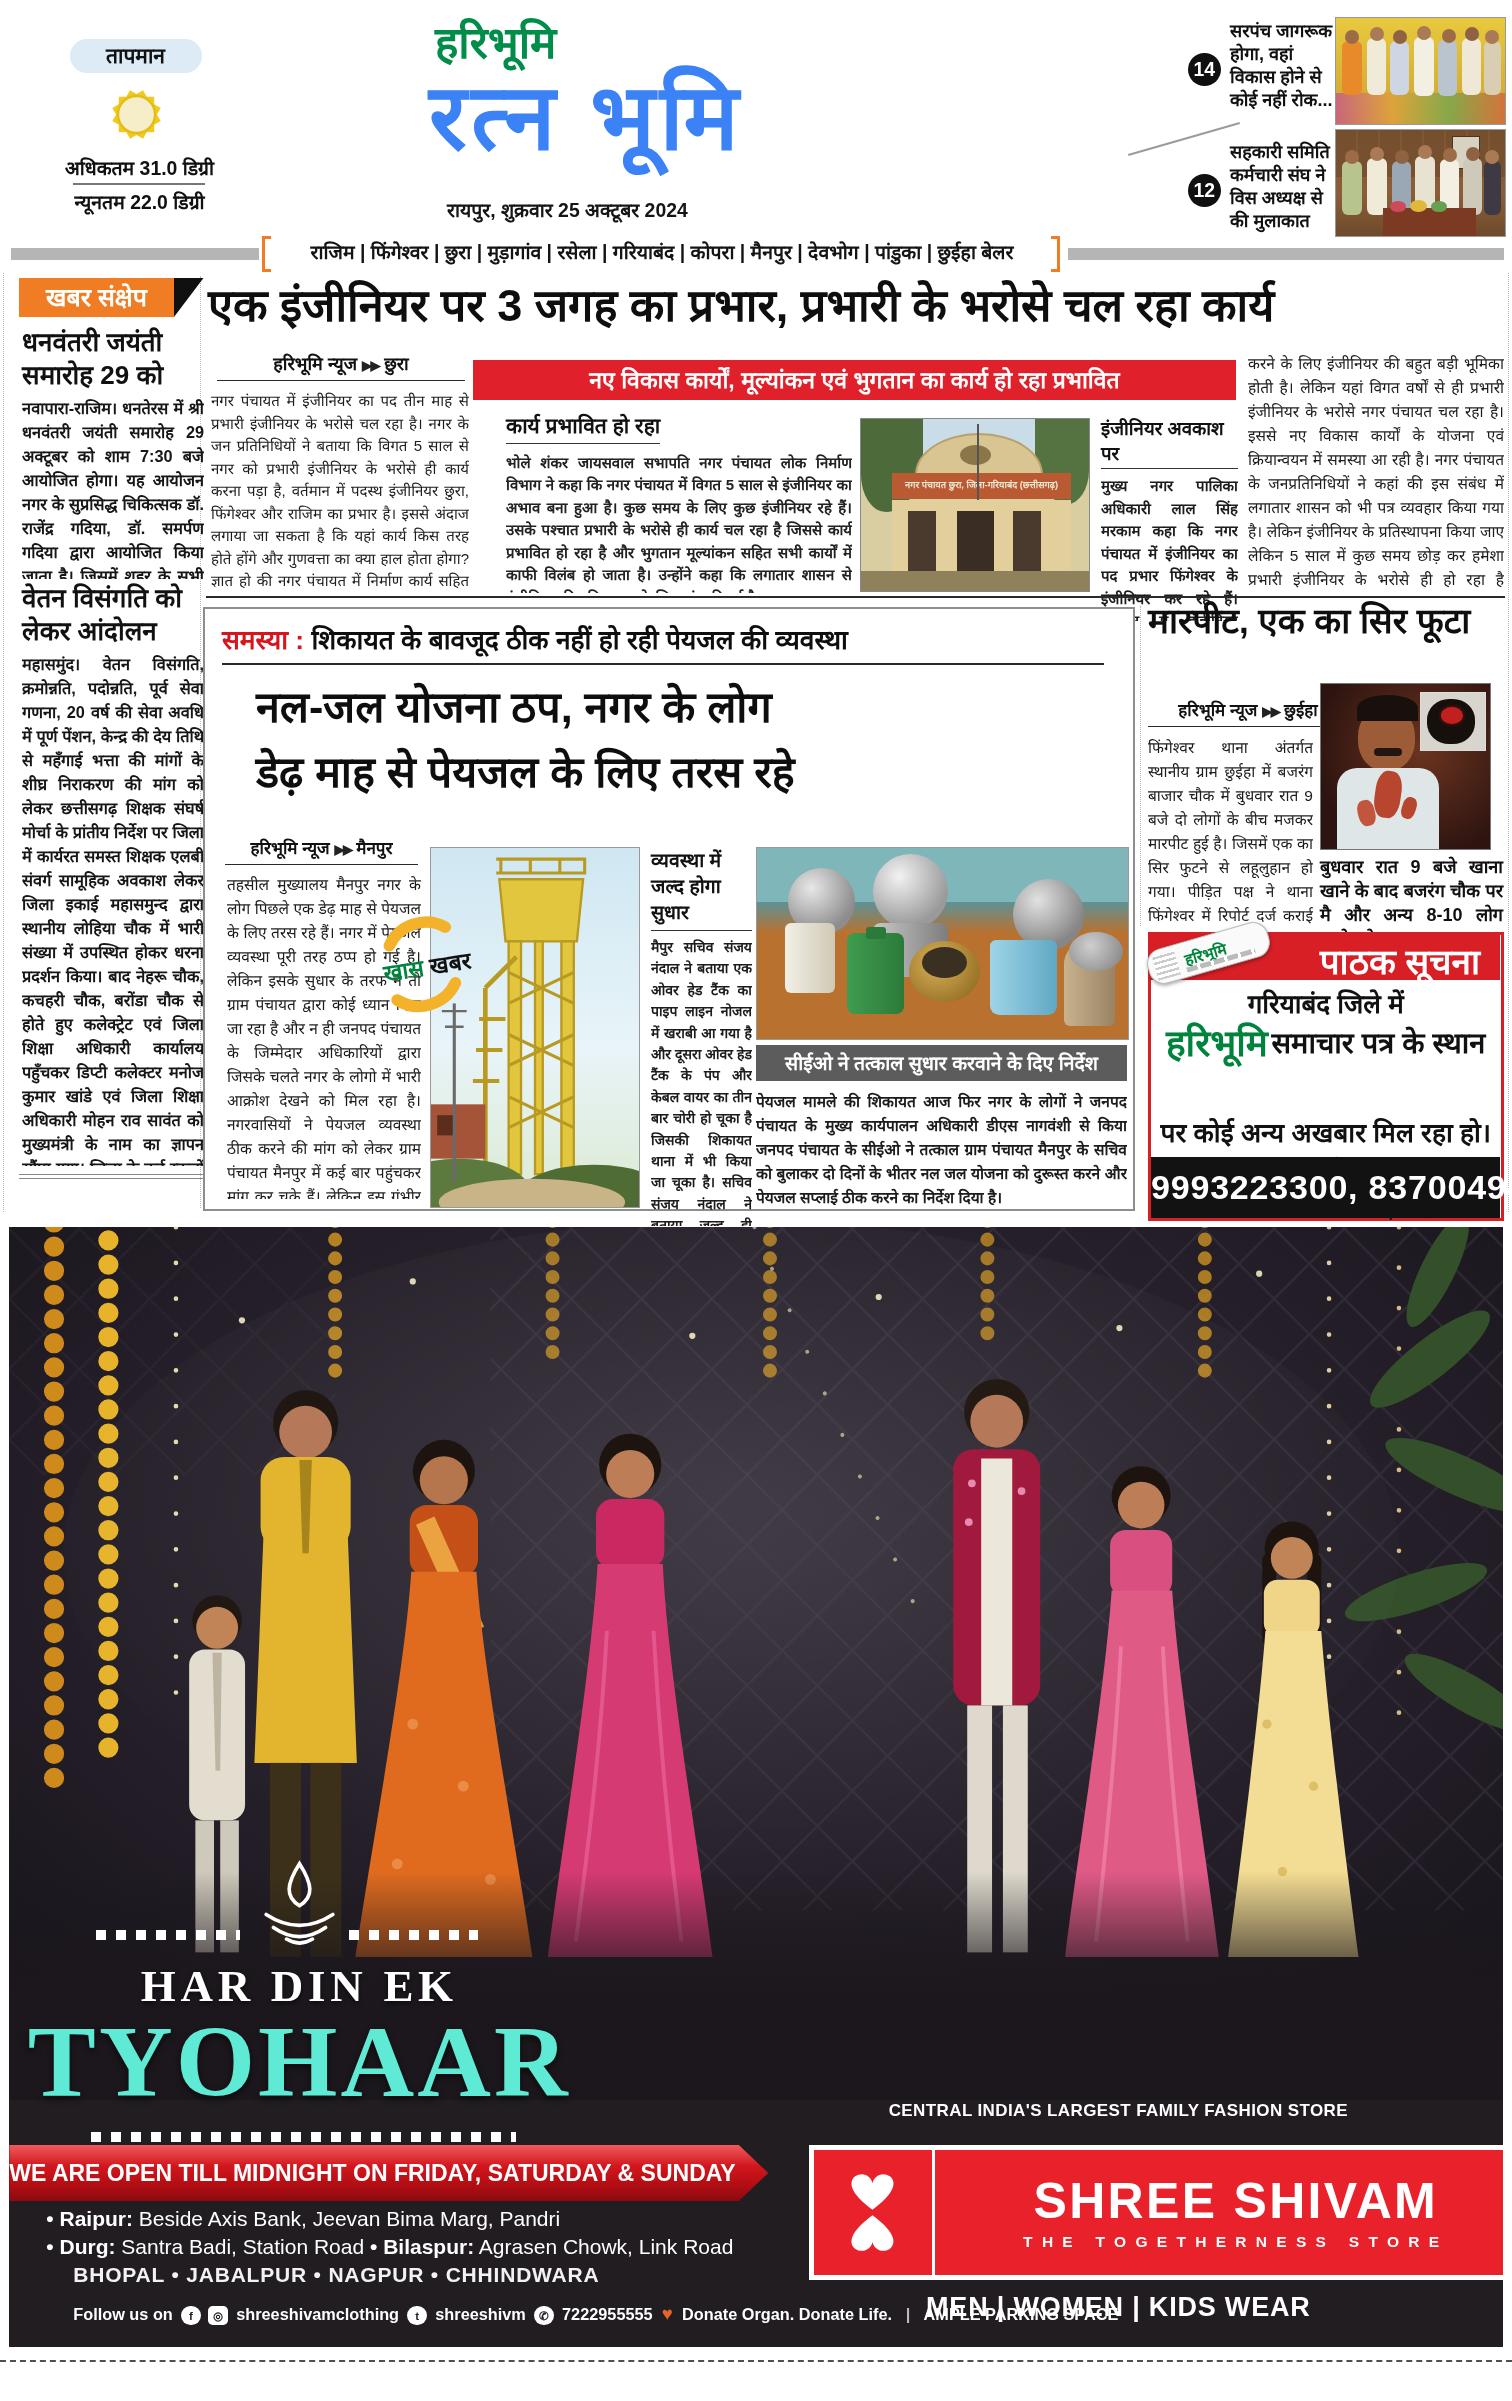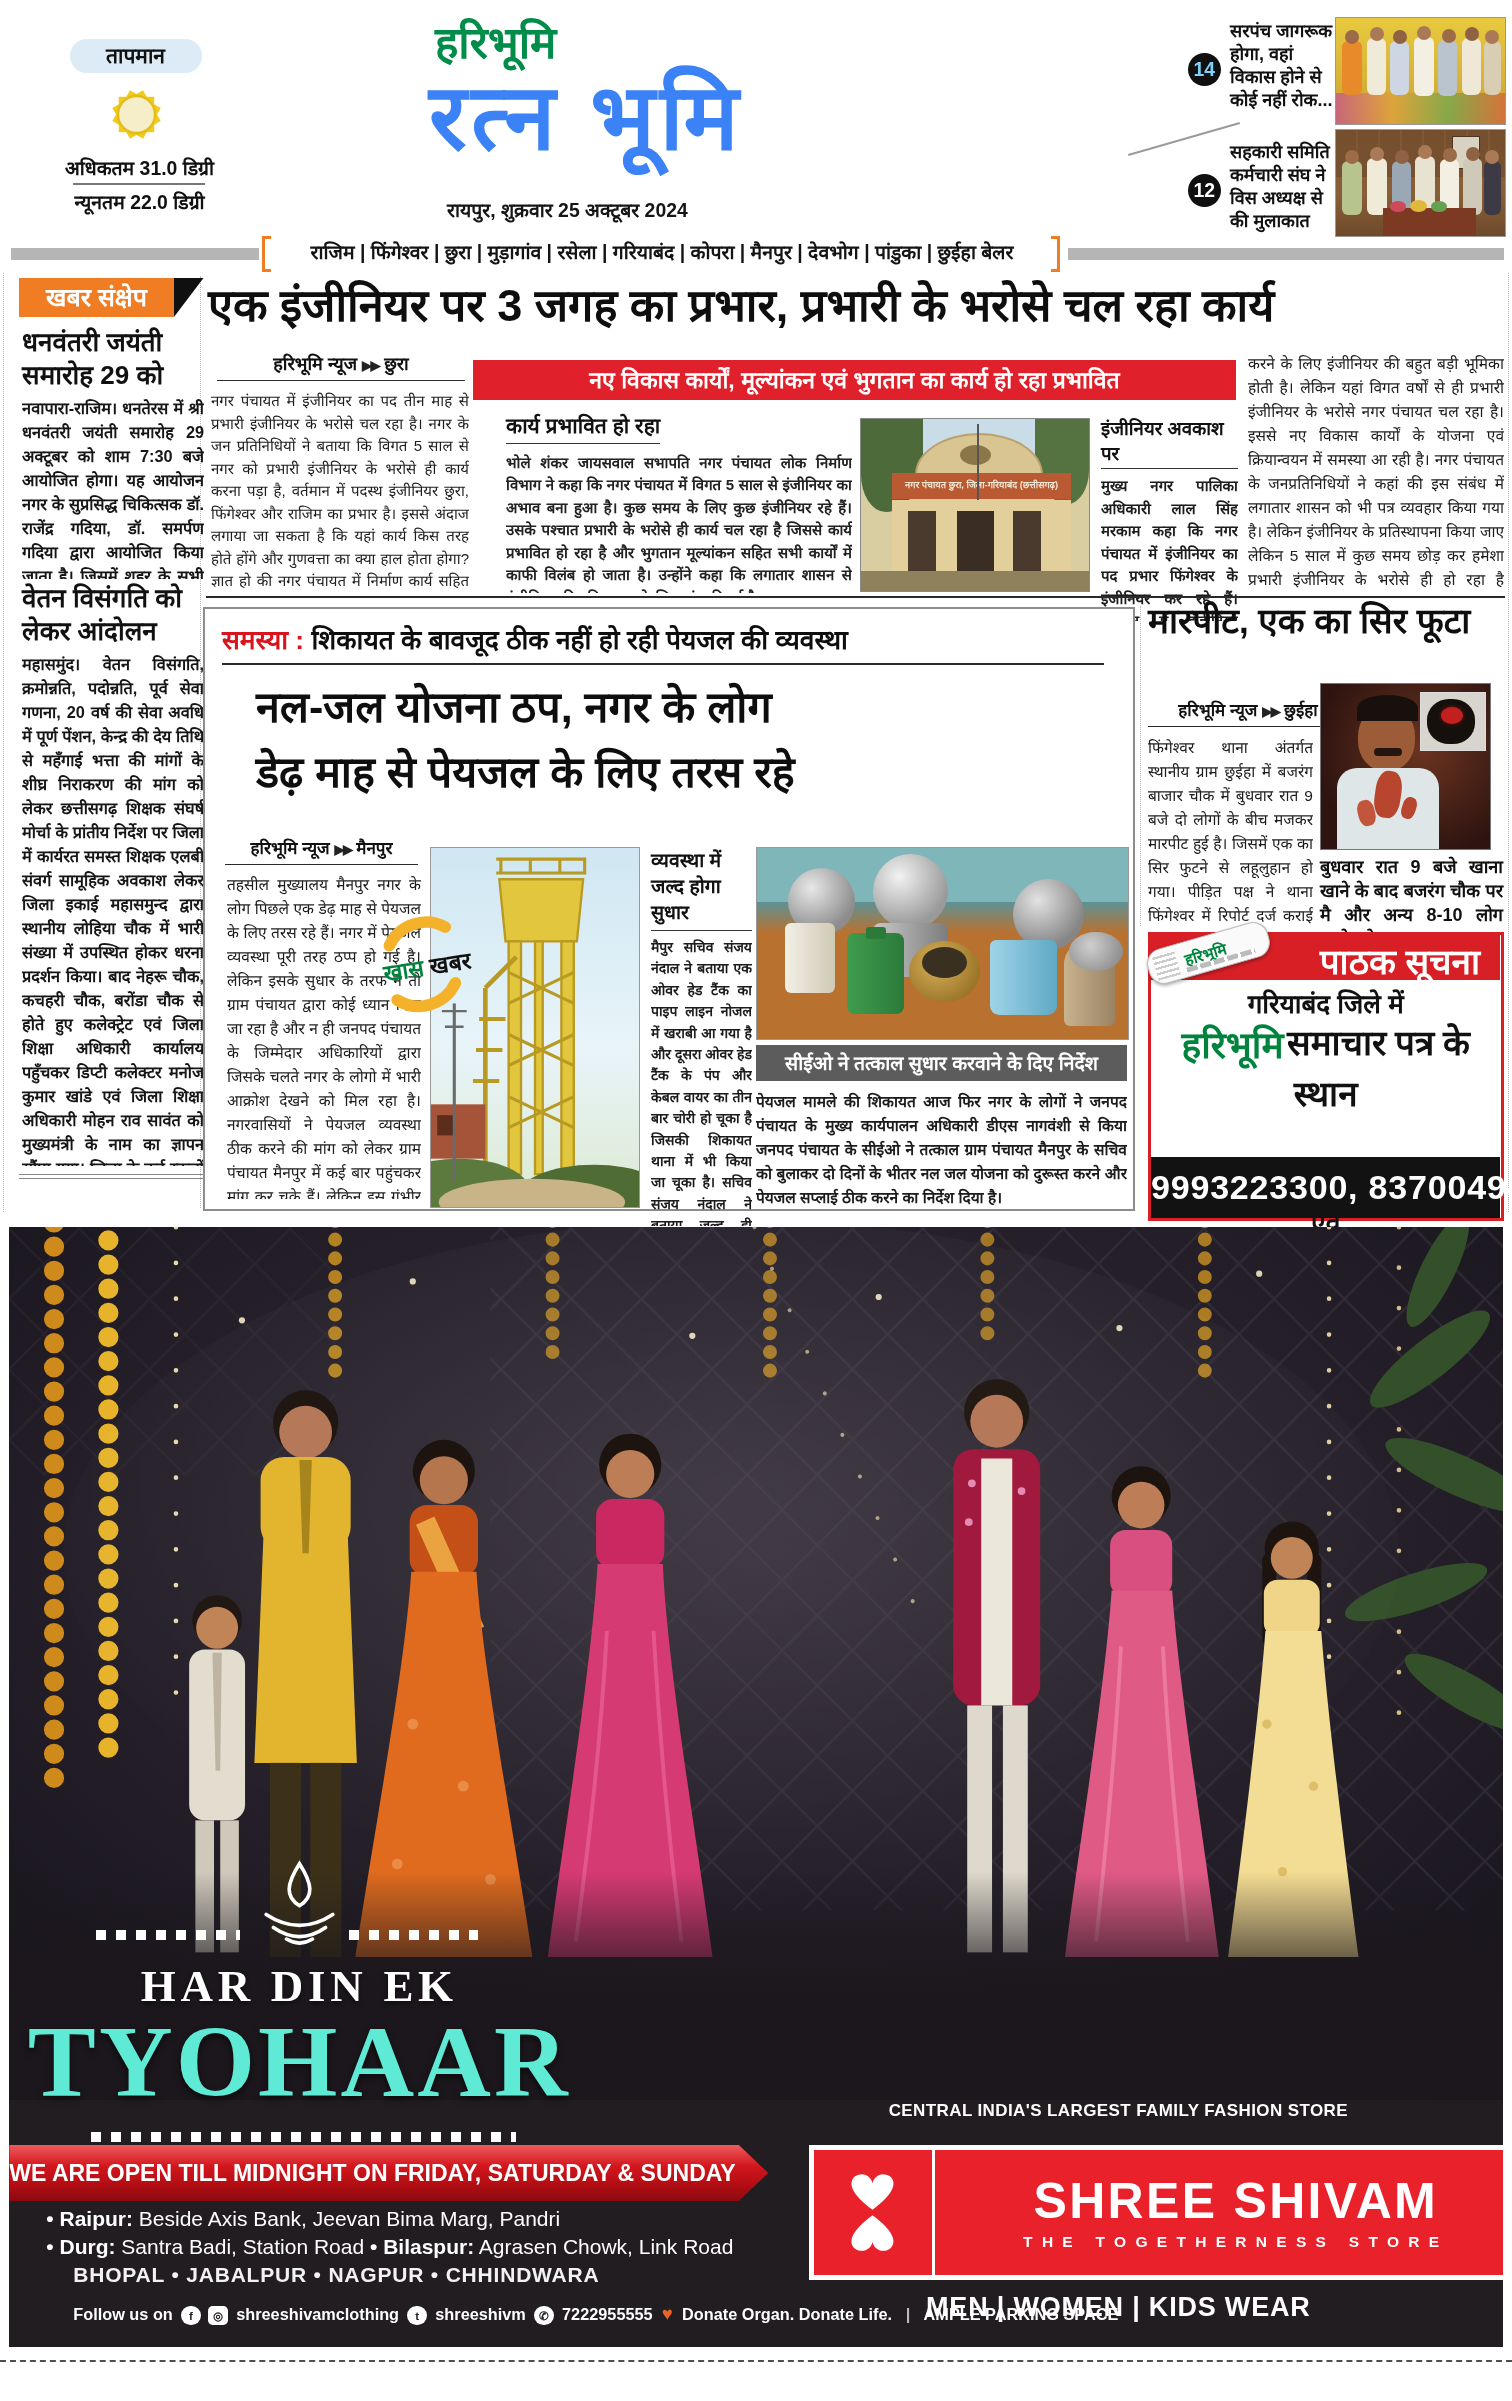--- a/index.html
+++ b/index.html
@@ -52,21 +52,21 @@
       <div class="abs ctr" style="left:0;top:115px;width:171px;font-size:19.4px;font-weight:800;">अधिकतम 31.0 डिग्री</div>
       <div class="abs" style="left:19.4px;top:144px;width:132px;height:1.6px;background:#777;"></div>
       <div class="abs ctr" style="left:0;top:149px;width:171px;font-size:19.4px;font-weight:800;">न्यूनतम 22.0 डिग्री</div>
     </div>
 
     <div class="abs nowrap" style="left:435px;top:11px;font-size:44px;font-weight:900;color:#008c49;">हरिभूमि</div>
     <div class="abs nowrap" style="left:429px;top:51px;font-size:92px;font-weight:900;color:#3b82f6;letter-spacing:4.7px;">रत्न भूमि</div>
     <div class="abs nowrap" style="left:447px;top:196px;font-size:19.4px;font-weight:800;color:#151515;">रायपुर, शुक्रवार 25 अक्टूबर 2024</div>
 
     <div class="abs" style="left:1183px;top:15.5px;width:321px;height:109px;">
-      <div class="abs ctr" style="left:4.7px;top:37px;width:33px;height:33px;border-radius:50%;background:#101010;color:#7dd3fc;font-size:19.4px;font-weight:900;line-height:33px;">14</div>
+      <div class="abs ctr" style="left:4.7px;top:37px;width:33px;height:33px;border-radius:50%;background:#101010;color:#ffffff;font-size:19.4px;font-weight:900;line-height:33px;">14</div>
       <div class="abs" style="left:47px;top:4.7px;width:104px;font-size:18px;line-height:23px;font-weight:800;">सरपंच जागरूक होगा, वहां विकास होने से कोई नहीं रोक...</div>
       <div class="photo" style="left:152px;top:1.6px;width:169px;height:106px;background:linear-gradient(180deg,#e8c93e 0%,#d9b437 55%,#caa22e 100%);border:0.8px solid #999;">
         <div class="abs" style="left:0;top:75px;width:169px;height:31px;background:linear-gradient(90deg,#c75c86,#e0a23c,#7aa84e,#d56a3c);opacity:.85;"></div>
         <div class="abs" style="left:6.2px;top:23px;width:20px;height:54px;background:#e88a2a;border-radius:6.2px;"></div>
         <div class="abs" style="left:31px;top:20px;width:18.6px;height:57px;background:#f0ead8;border-radius:6.2px;"></div>
         <div class="abs" style="left:54px;top:23px;width:18.6px;height:54px;background:#cdd6e2;border-radius:6.2px;"></div>
         <div class="abs" style="left:78px;top:18.6px;width:20px;height:59px;background:#f3efe2;border-radius:6.2px;"></div>
         <div class="abs" style="left:102px;top:22px;width:18.6px;height:56px;background:#b9c4cf;border-radius:6.2px;"></div>
         <div class="abs" style="left:126px;top:20px;width:18.6px;height:57px;background:#efe8d6;border-radius:6.2px;"></div>
         <div class="abs" style="left:148px;top:23px;width:17px;height:54px;background:#d9cdb4;border-radius:6.2px;"></div>
@@ -289,21 +289,21 @@
     </div>
     <div class="abs" style="left:-4.7px;top:0px;width:123px;height:34px;background:#fafafa;border:0.8px solid #bbb;border-radius:15.5px;transform:rotate(-16deg);box-shadow:0 1.6px 3.9px rgba(0,0,0,.35);overflow:hidden;">
       <div class="abs" style="left:6.2px;top:4.7px;width:23px;height:25px;background:repeating-linear-gradient(0deg,#ccc 0 2.3px,#fff 2.3px 5.4px);"></div>
       <div class="abs nowrap" style="left:37px;top:6.2px;font-size:15.5px;font-weight:900;color:#00843d;">हरिभूमि</div>
       <div class="abs" style="left:36px;top:25px;width:71px;height:4.7px;background:repeating-linear-gradient(90deg,#bbb 0 11px,#fff 11px 14px);"></div>
     </div>
     <div class="abs ctr" style="left:6.2px;top:51px;width:337px;height:161px;font-weight:800;color:#111;">
       <div style="font-size:26px;line-height:36px;">गरियाबंद जिले में</div>
       <div style="line-height:43px;">
         <span style="font-size:37px;font-weight:900;color:#00843d;vertical-align:-3.1px;">हरिभूमि</span>
-        <span style="font-size:35px;font-family:Liberation Serif, serif;">समाचार पत्र के स्थान</span>
+        <span style="font-size:29px;">समाचार पत्र के स्थान</span>
       </div>
       <div style="font-size:26.4px;line-height:37px;margin-top:44px;">पर कोई अन्य अखबार मिल रहा हो। एवं</div>
       <div style="font-size:26.4px;line-height:37px;">समाचार पत्र की प्रतियां, विज्ञापन एवं</div>
       <div style="font-size:26.4px;line-height:37px;">खबरों के लिए संपर्क करें</div>
     </div>
     <div class="abs ctr nowrap" style="left:0;top:222px;width:349px;height:61px;background:#121212;color:#fff;font-size:34px;font-weight:900;line-height:61px;letter-spacing:0.8px;">9993223300, 8370049468</div>
   </div>
 
   <div class="abs" style="left:9.3px;top:1227px;width:1494px;height:1120px;background:#211d21;overflow:hidden;">
 

